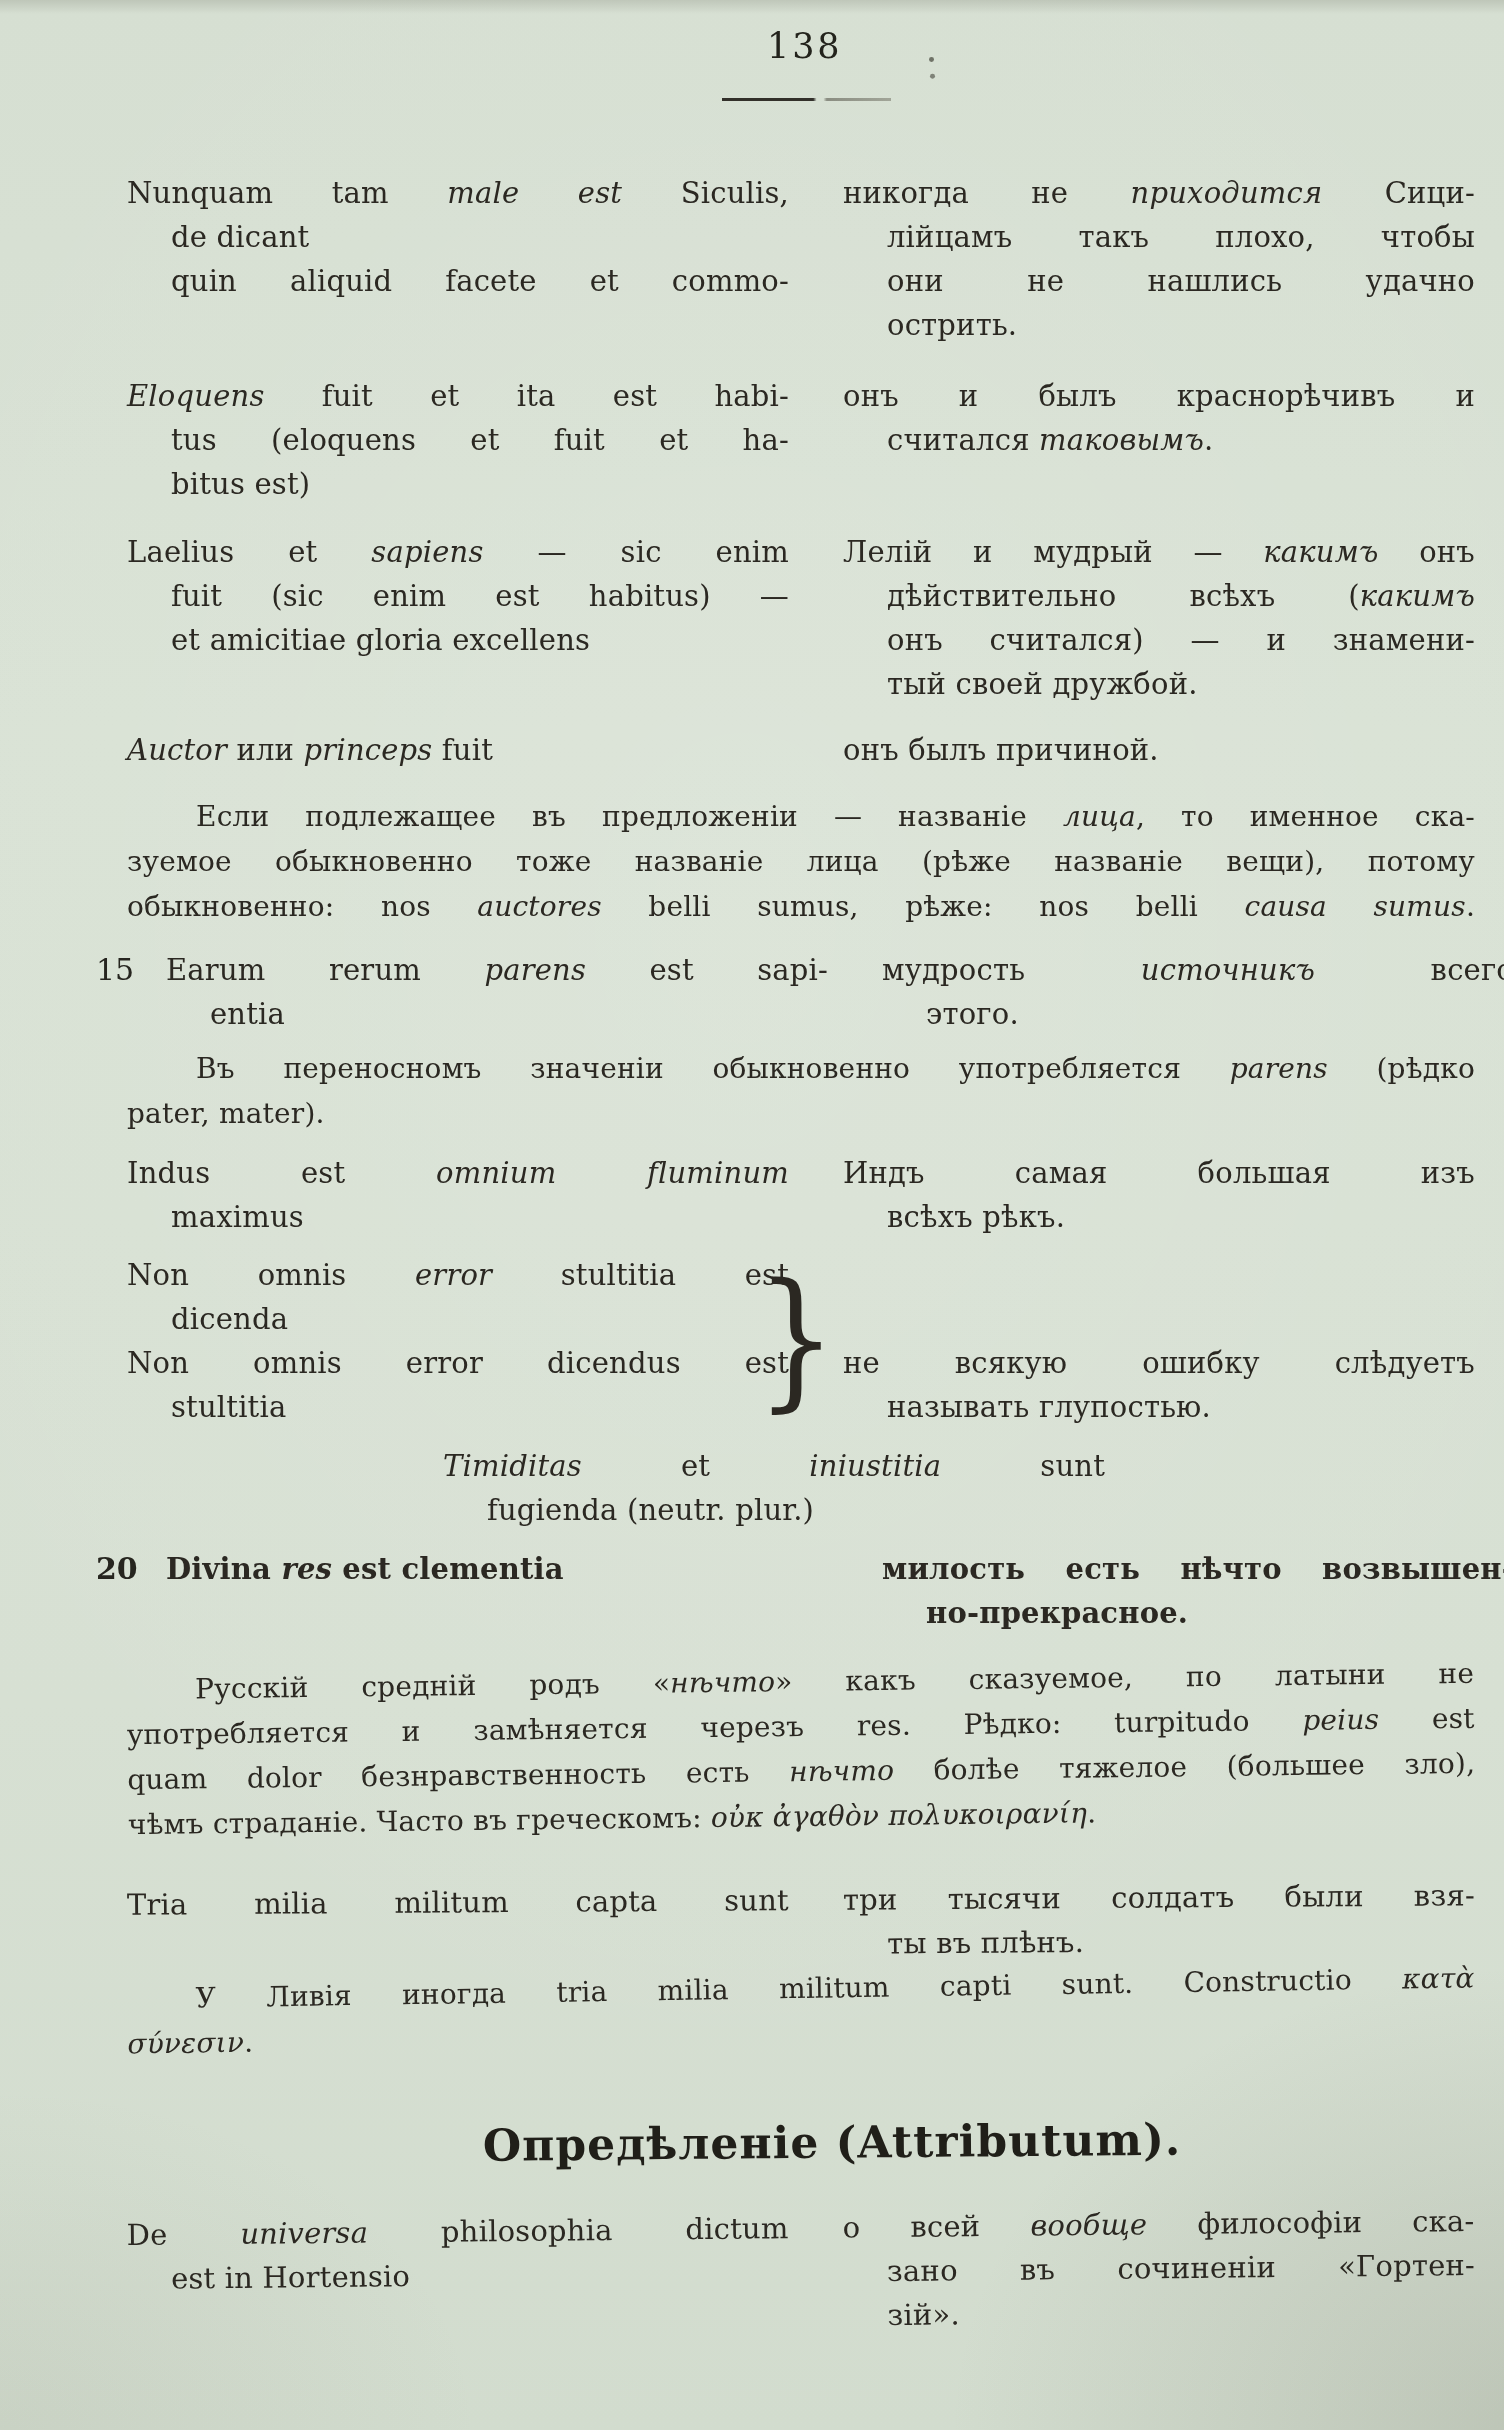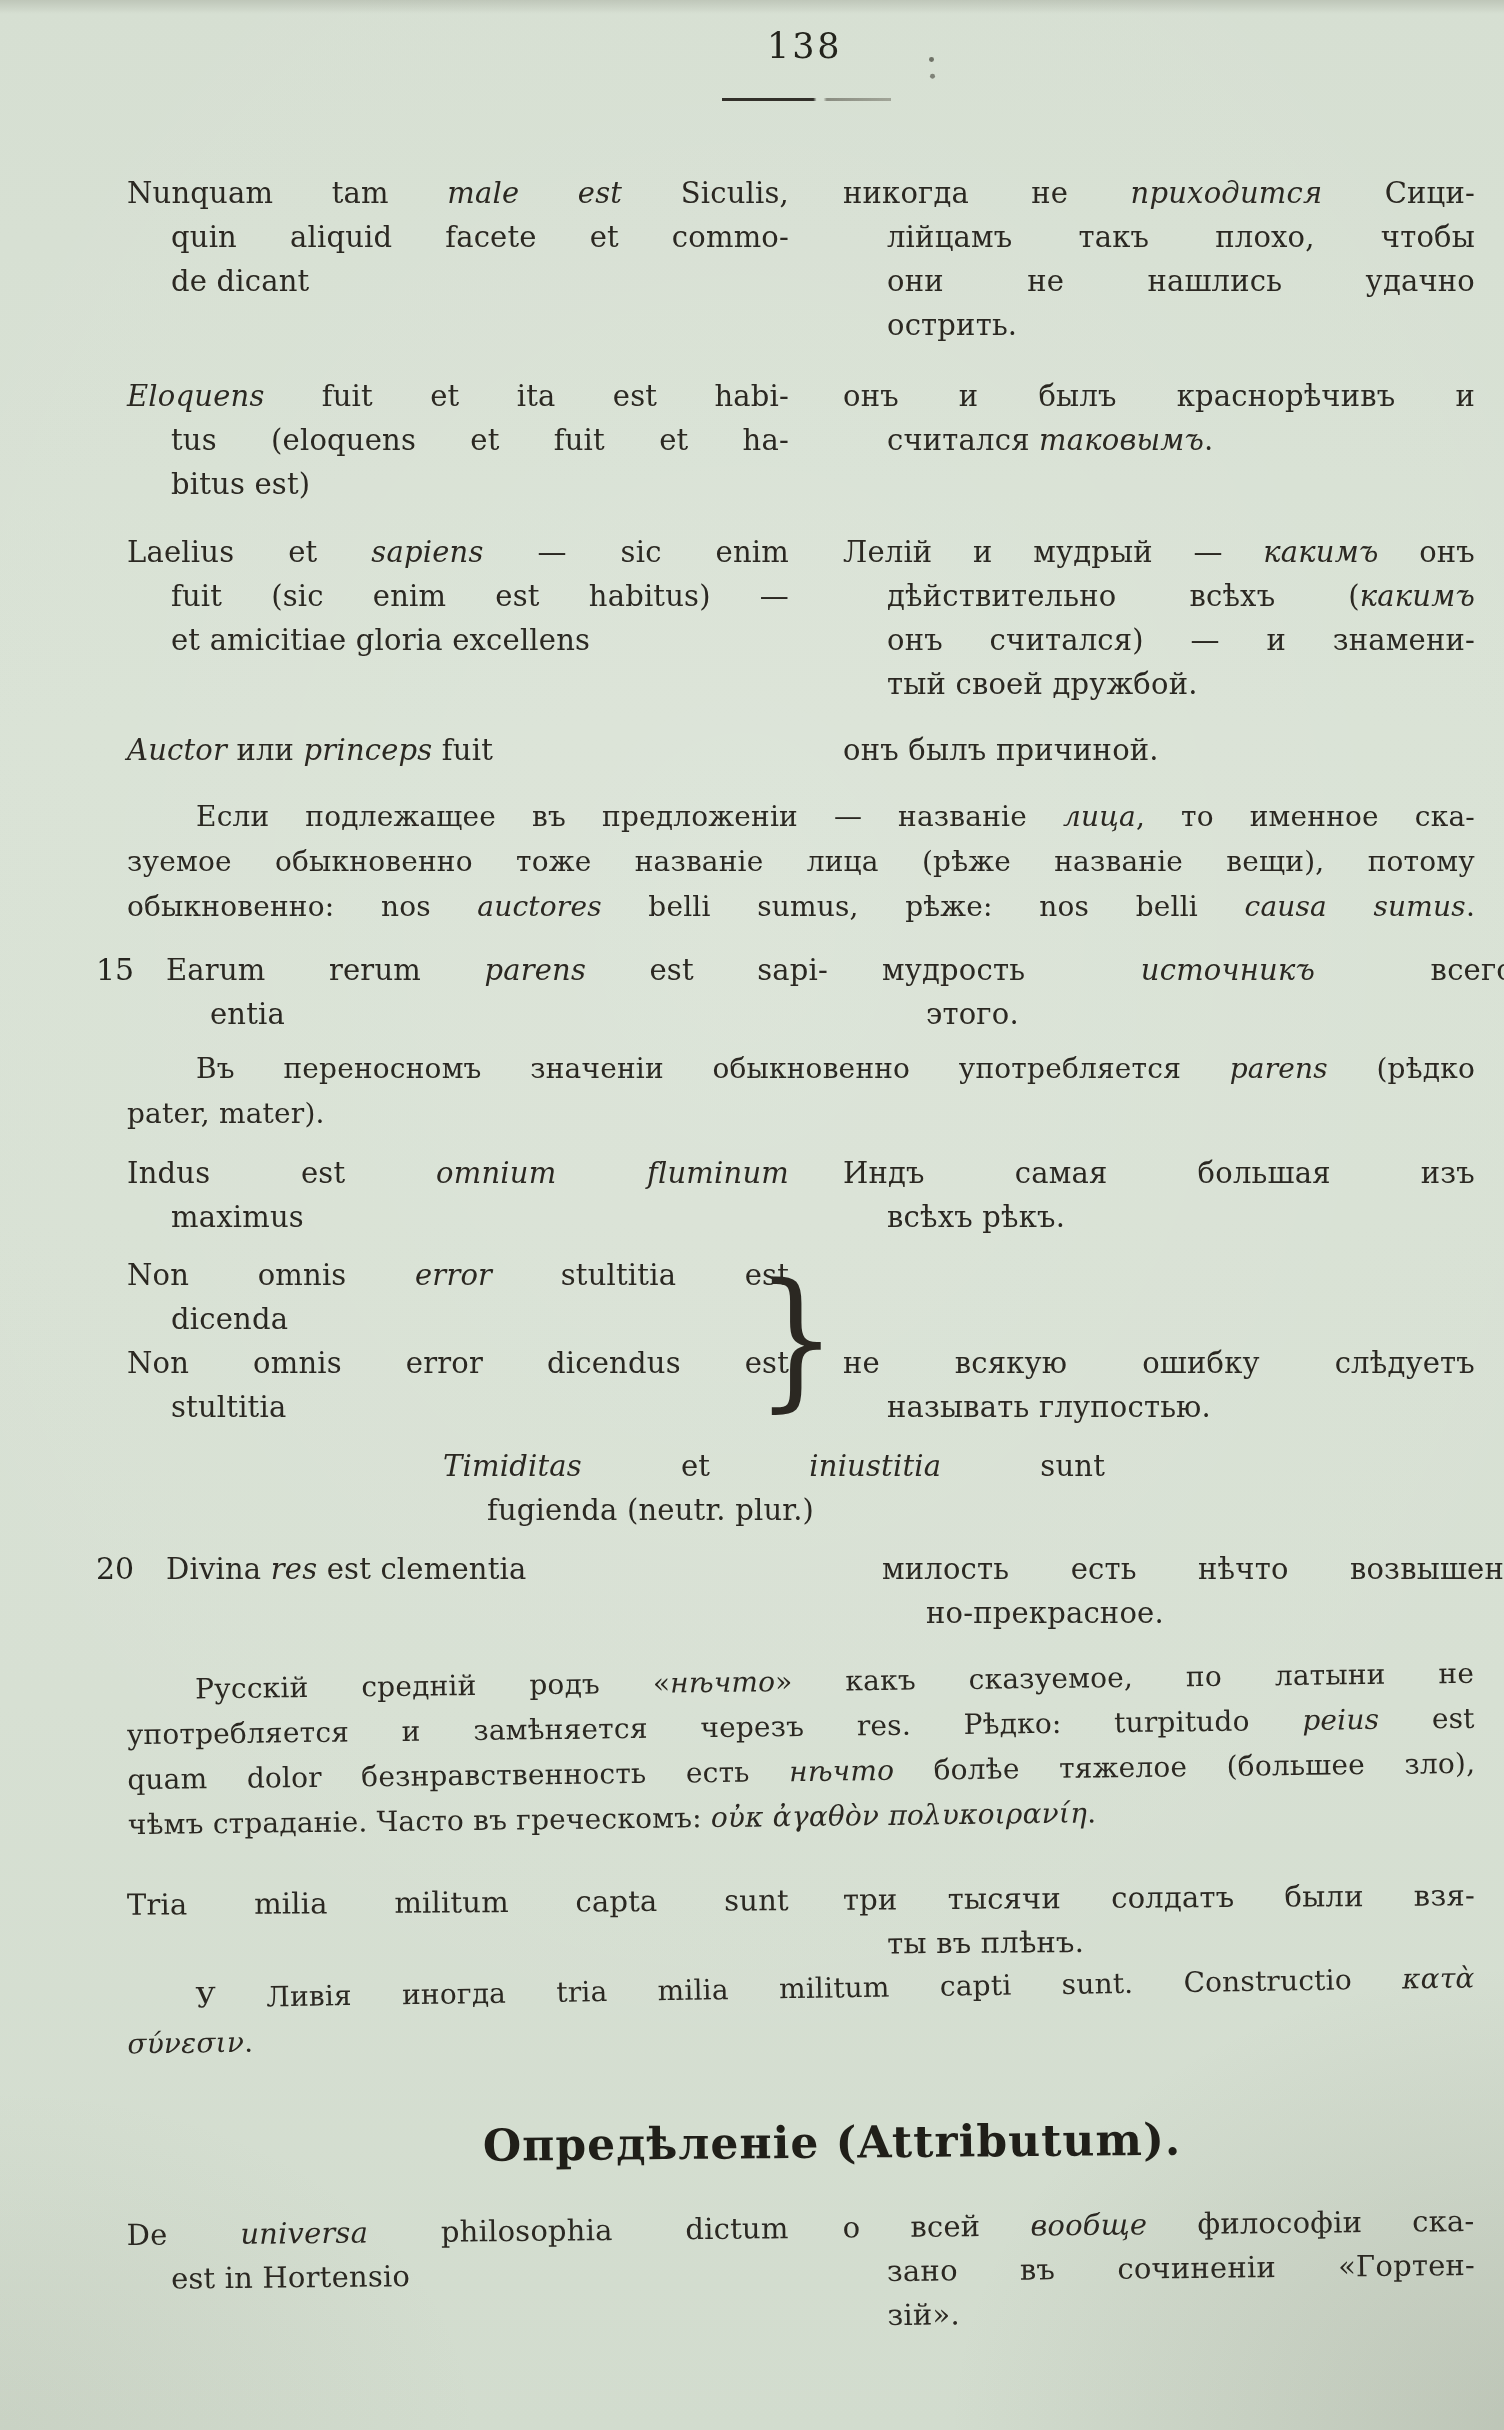--- a/index.html
+++ b/index.html
@@ -66,22 +66,22 @@
 <div class="page">
   <div class="pghead">
     <span class="pgnum">138</span>
     <span class="pgspeck"></span>
     <div class="pgrule"></div>
   </div>
   <div id="content" class="content">
       <div class="row" style="margin-bottom: 27.4px;">
         <div class="cell lat">
           <div class="ln st"><span class="re">Nunquam tam </span><span class="it">male est</span><span class="re"> Siculis,</span></div>
+          <div class="ln ind"><span class="re">de dicant</span></div>
           <div class="ln st ind"><span class="re">quin aliquid facete et commo-</span></div>
-          <div class="ln ind"><span class="re">de dicant</span></div>
         </div>
         <div class="colgap"></div>
         <div class="cell rus">
           <div class="ln st"><span class="re">никогда не </span><span class="it">приходится</span><span class="re"> Сици-</span></div>
           <div class="ln st ind"><span class="re">лійцамъ такъ плохо, чтобы</span></div>
           <div class="ln st ind"><span class="re">они не нашлись удачно</span></div>
           <div class="ln ind"><span class="re">острить.</span></div>
         </div>
       </div>
       <div class="row" style="margin-bottom: 24px;">
@@ -165,21 +165,21 @@
           <div class="ln ind"><span class="re">называть глупостью.</span></div>
         </div>
       </div>
       <div class="row" style="margin-bottom: 14.7px; justify-content: center;">
         <div class="cell lat">
           <div class="ln st"><span class="it">Timiditas</span><span class="re"> et </span><span class="it">iniustitia</span><span class="re"> sunt</span></div>
           <div class="ln ind"><span class="re">fugienda (neutr. plur.)</span></div>
         </div>
         <div class="colgap"></div>
       </div>
-      <div class="row" style="margin-bottom: 24.5px;">
+      <div class="row" style="margin-bottom: 24.5px; font-weight: bold;">
         <span class="num">20</span>
         <div class="cell lat numpad">
           <div class="ln"><span class="re">Divina </span><span class="it">res</span><span class="re"> est clementia</span></div>
         </div>
         <div class="colgap"></div>
         <div class="cell rus">
           <div class="ln st"><span class="re">милость есть нѣчто возвышен-</span></div>
           <div class="ln ind"><span class="re">но-прекрасное.</span></div>
         </div>
       </div>

